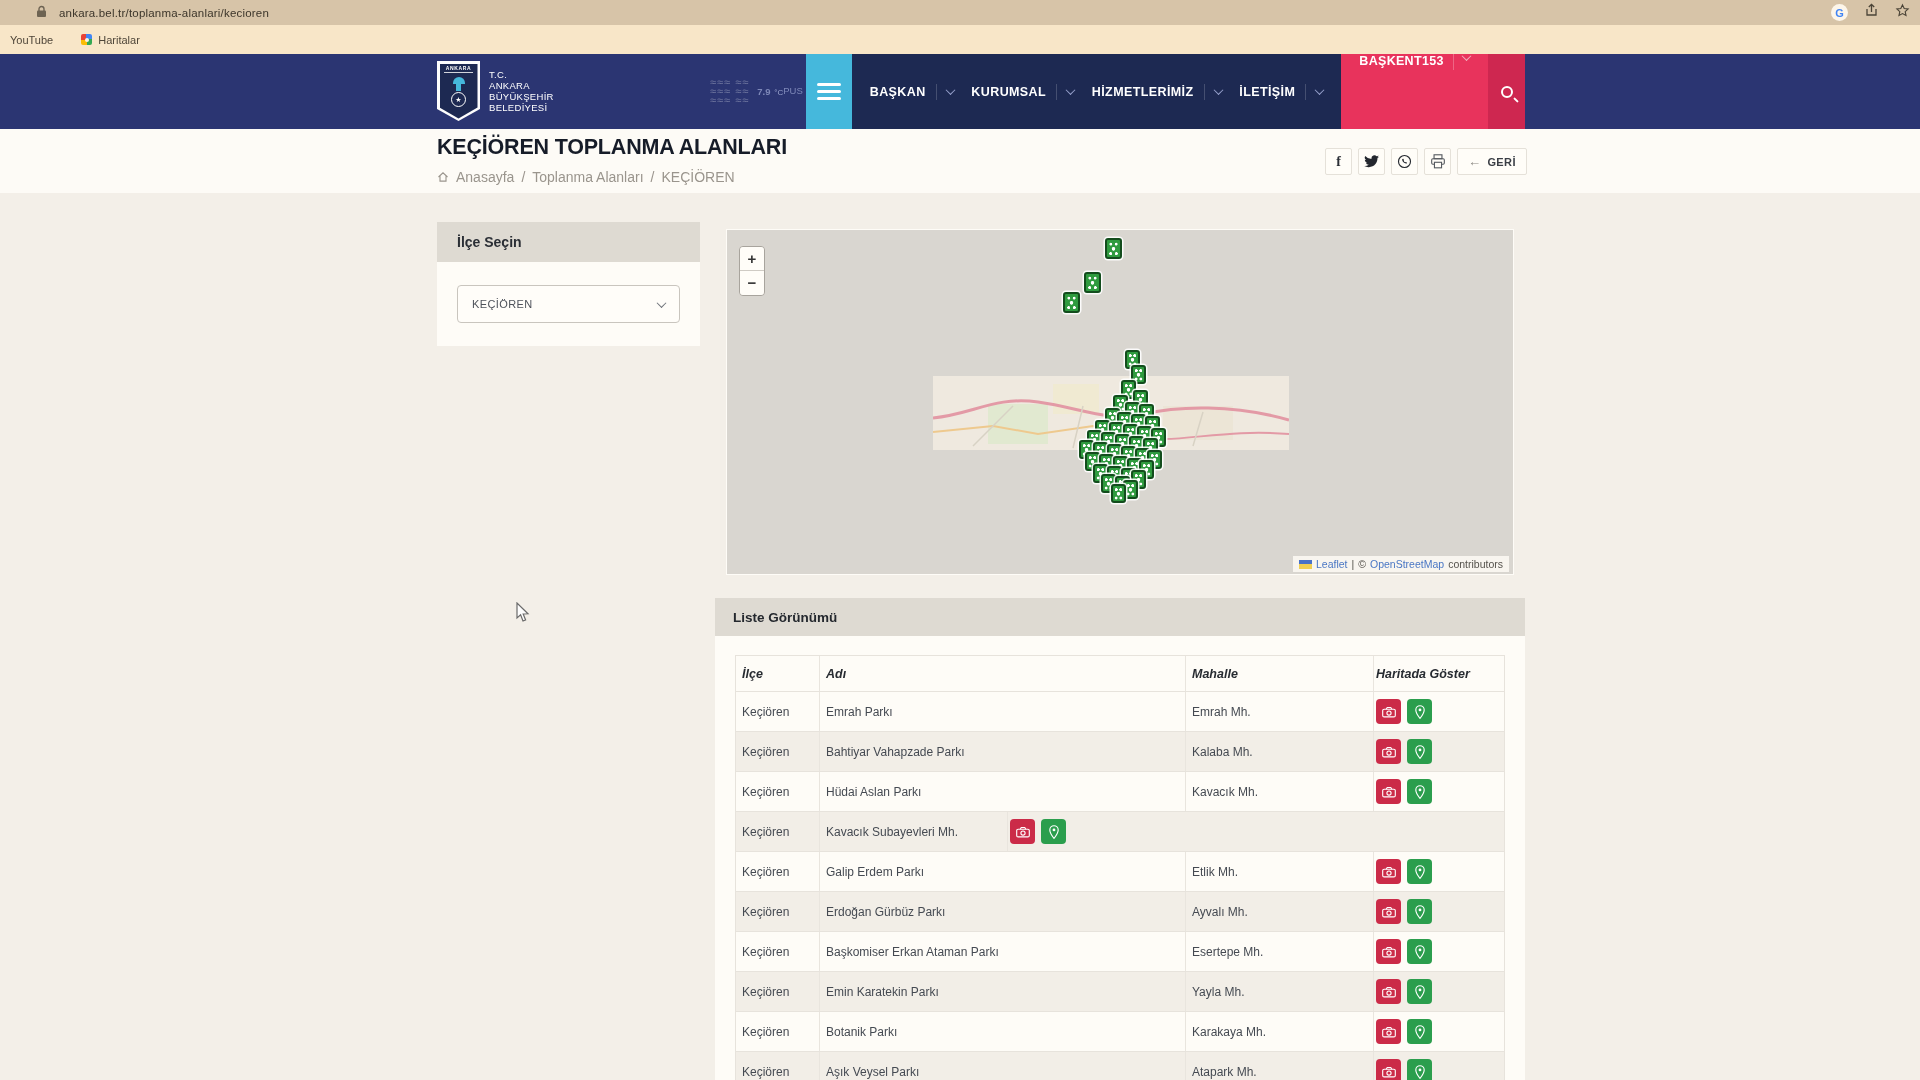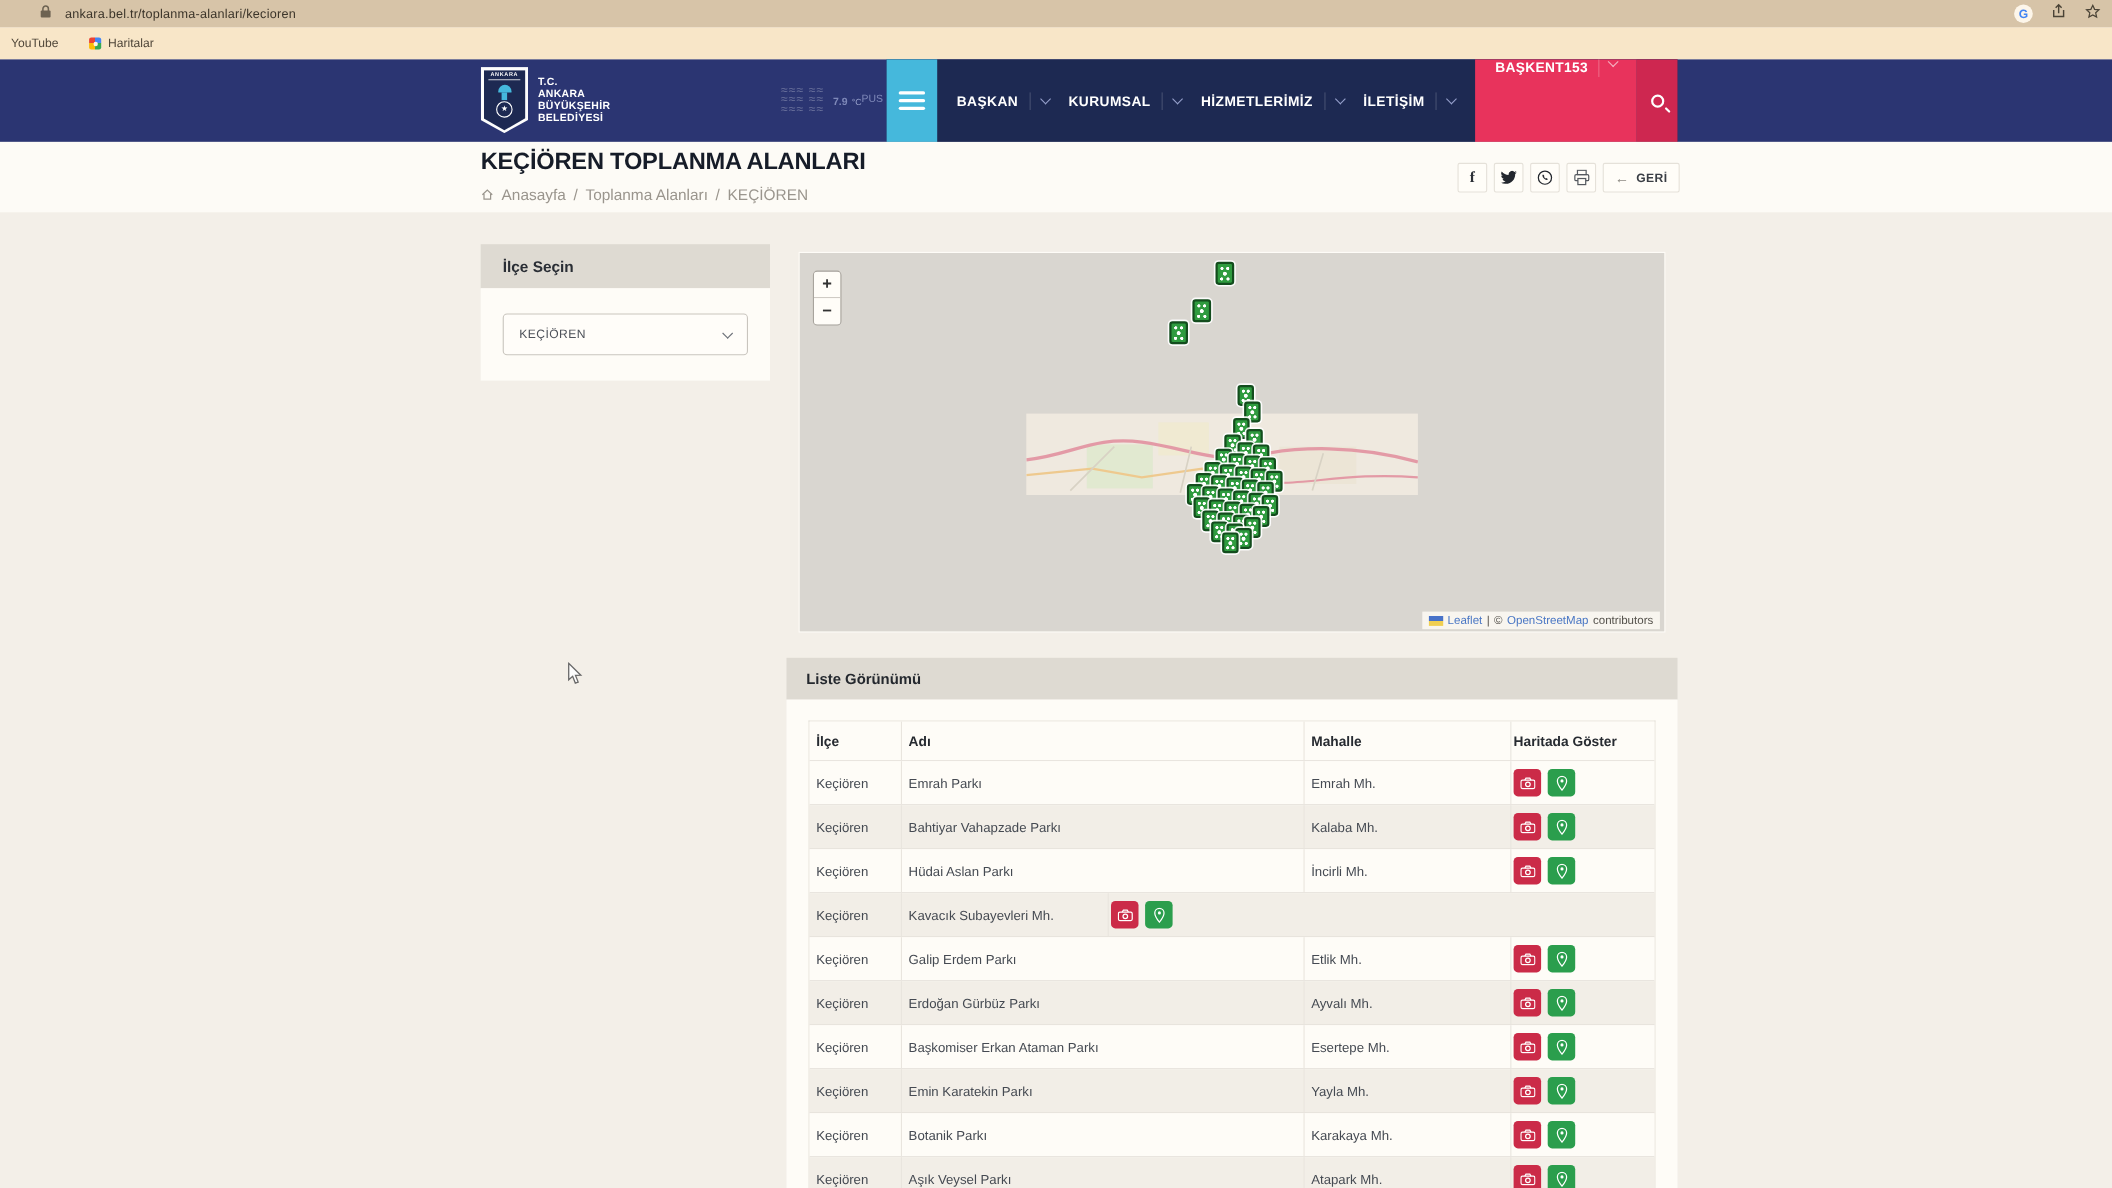--- a/index.html
+++ b/index.html
@@ -26,21 +26,21 @@
   
   .header{position:absolute;left:0;top:54px;width:1920px;height:75px;background:var(--navy);}
   .nav-strip{position:absolute;left:806px;top:0;width:719px;height:75px;background:var(--nav-dark);}
   .logo{position:absolute;left:437px;top:7px;display:flex;gap:9px;}
   .shield{width:43px;height:60px;background:#fdfdfd;clip-path:polygon(0 0,100% 0,100% 80%,50% 100%,0 80%);padding:2px;position:relative;}
   .shield-in{position:absolute;inset:2.5px;background:var(--nav-dark);clip-path:polygon(0 0,100% 0,100% 80%,50% 100%,0 80%);display:flex;flex-direction:column;align-items:center;}
   .shield-top{font-size:5px;font-weight:bold;color:#fff;letter-spacing:.6px;margin-top:1px;border-bottom:1px solid rgba(255,255,255,.8);padding:0 2px 1px;}
   .dome{width:12px;height:7px;background:var(--cyan);border-radius:6px 6px 0 0;margin-top:4px;}
   .pillar{width:5px;height:7px;background:var(--cyan);}
   .ring{width:15px;height:15px;border:1.5px solid #fff;border-radius:50%;margin-top:1px;display:flex;align-items:center;justify-content:center;color:#fff;font-size:7px;line-height:7px;}
-  .logo-lines{display:flex;flex-direction:column;justify-content:center;color:#fff;font-weight:bold;font-size:9.5px;line-height:11px;letter-spacing:.3px;}
+  .logo-lines{display:flex;flex-direction:column;justify-content:center;color:#fff;font-weight:normal;font-size:9.5px;line-height:11px;letter-spacing:.3px;}
   .weather{position:absolute;left:710px;top:0;height:75px;display:flex;align-items:center;gap:8px;}
   .waves{color:rgba(255,255,255,.3);font-size:11px;line-height:9px;letter-spacing:1px;white-space:pre;}
   .temp{display:flex;flex-direction:row;line-height:13px;}
   .temp b{color:#fff;font-size:13.5px;}
   .temp b small{font-size:8px;color:#9aa3cd;font-weight:normal;}
   .temp span{color:#7e88b8;font-size:9.5px;}
   .burger{position:absolute;left:806px;top:0;width:46px;height:75px;background:var(--cyan);border:0;display:flex;flex-direction:column;align-items:center;justify-content:center;gap:4px;cursor:pointer;}
   .burger i{width:24px;height:3px;background:#fff;border-radius:2px;}
   .nav-menu{position:absolute;left:852px;top:0;width:489px;height:75px;display:flex;align-items:center;justify-content:space-evenly;}
   .nav-item{display:flex;align-items:center;gap:10px;cursor:pointer;}
@@ -98,21 +98,21 @@
   .table{position:absolute;left:20px;top:19px;width:770px;border:1px solid #e7e3dc;border-bottom:0;}
   .trow{display:flex;height:40px;border-bottom:1px solid #e7e3dc;background:#fefcf7;}
   .trow.head{height:36px;}
   .trow:nth-child(odd):not(.head){background:#f2eee7;}
   .tcell{display:flex;align-items:center;padding-left:6px;font-size:12px;color:#454a52;border-right:1px solid #e9e5de;}
   .tcell:last-child{border-right:0;}
   .c-ilce{width:84px;}
   .c-adi{width:366px;}
   .c-mah{width:188px;}
   .c-act{width:130px;gap:6px;padding-left:2px;}
-  .head .tcell{font-weight:bold;font-size:12.5px;color:#272b31;}
+  .head .tcell{font-weight:bold;font-size:12.5px;color:#272b31;font-style:italic;}
   .abtn{width:25px;height:25px;border:0;border-radius:4px;display:flex;align-items:center;justify-content:center;cursor:pointer;}
   .abtn.red{background:var(--red-button);}
   .abtn.green{background:var(--green-button);}
 
   .cursor{position:absolute;left:516px;top:602px;pointer-events:none;}
 </style>
 </head>
 <body>
 
 <div class="screen">
@@ -390,21 +390,21 @@
               <svg width="12" height="14" viewBox="0 0 16 20">
                 <path d="M8 1a6 6 0 0 1 6 6c0 4.4-6 12-6 12S2 11.4 2 7a6 6 0 0 1 6-6z" fill="none" stroke="#fff" stroke-width="1.6"></path>
                 <circle cx="8" cy="7" r="2" fill="#fff"></circle>
               </svg>
             </button>
           </div>
         </div>
         <div class="trow">
           <div class="tcell c-ilce">Keçiören</div>
           <div class="tcell c-adi">Hüdai Aslan Parkı</div>
-          <div class="tcell c-mah">İncirli Mh.</div>
+          <div class="tcell c-mah">Kavacık Mh.</div>
           <div class="tcell c-act">
             <button class="abtn red">
               <svg width="14" height="12" viewBox="0 0 20 16">
                 <rect x="1" y="4" width="18" height="11" rx="2" fill="none" stroke="#fff" stroke-width="1.6"></rect>
                 <path d="M6 4l1.5-2.5h5L14 4" fill="none" stroke="#fff" stroke-width="1.6"></path>
                 <circle cx="10" cy="9.5" r="3" fill="none" stroke="#fff" stroke-width="1.6"></circle>
               </svg>
             </button>
             <button class="abtn green">
               <svg width="12" height="14" viewBox="0 0 16 20">

